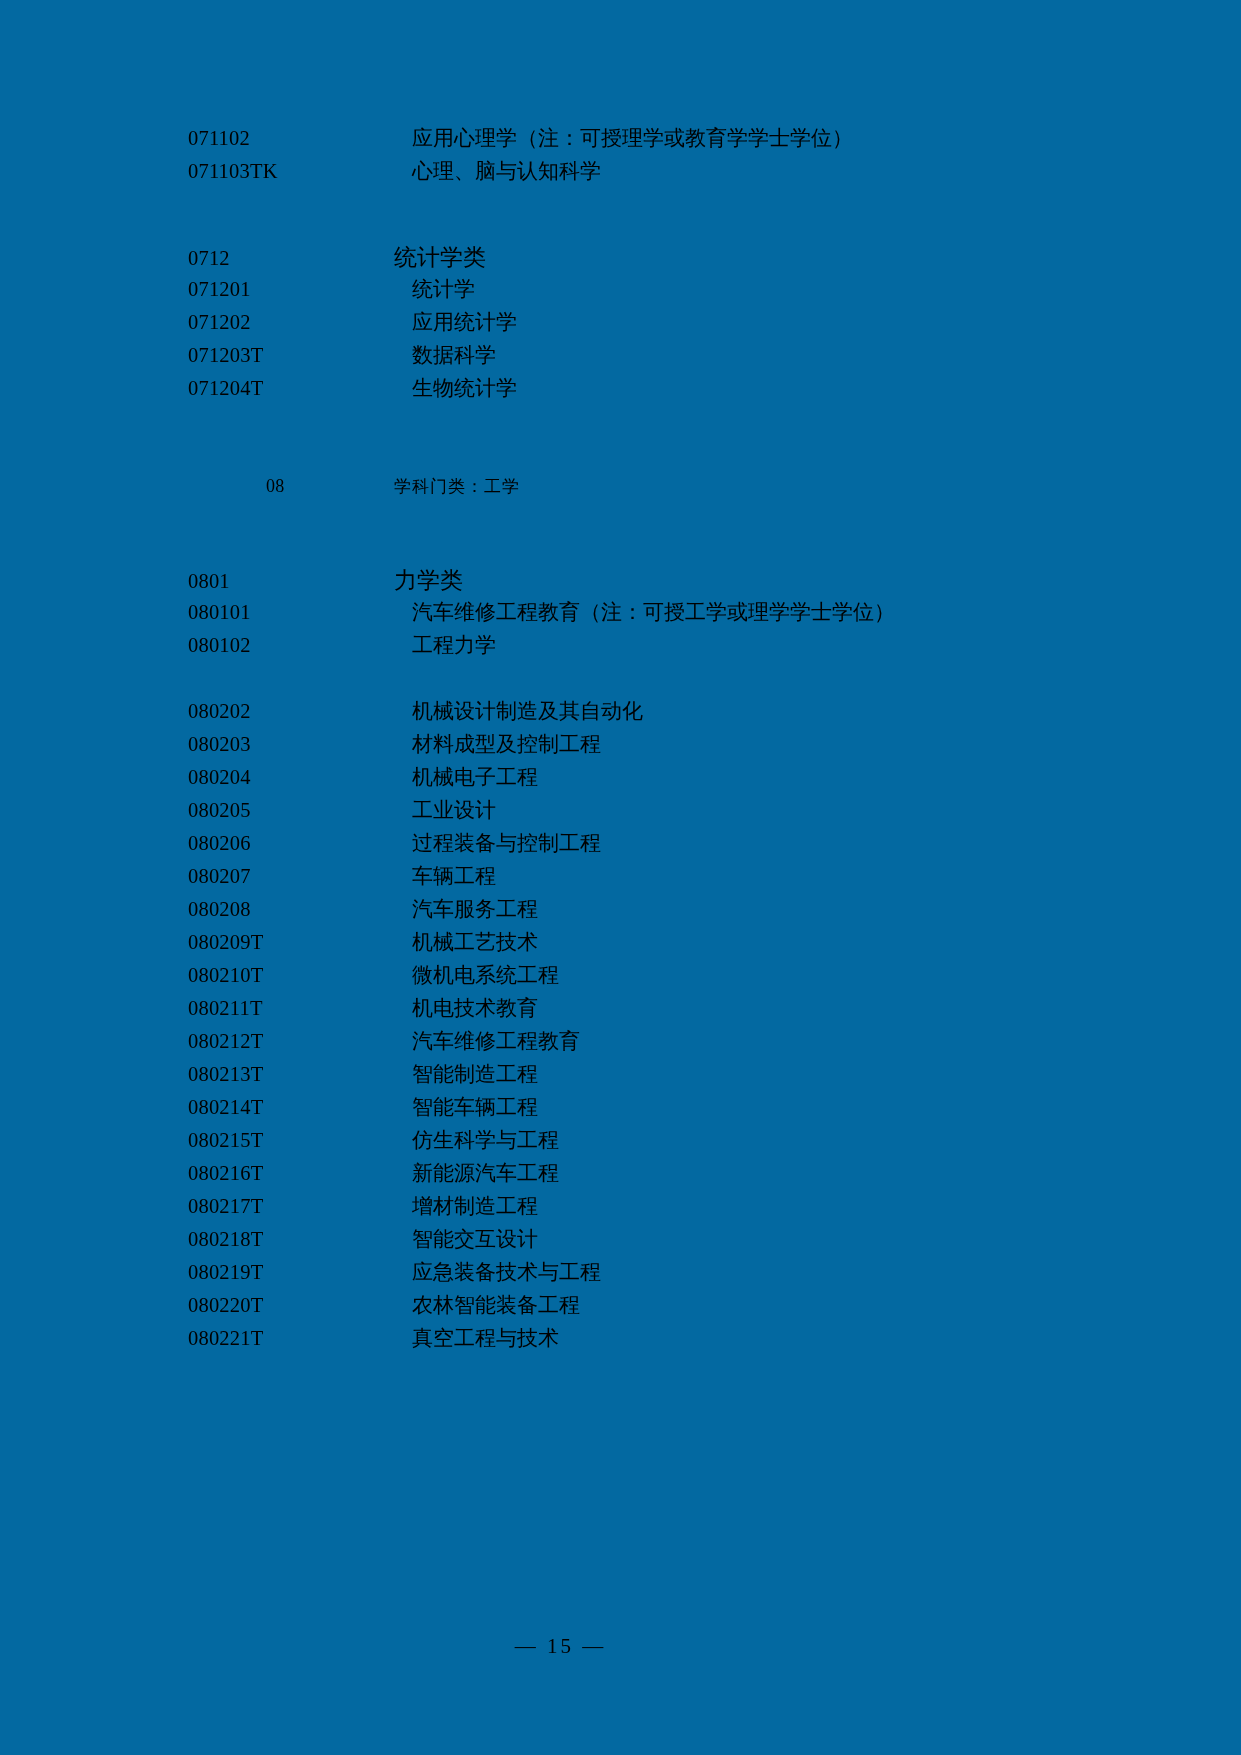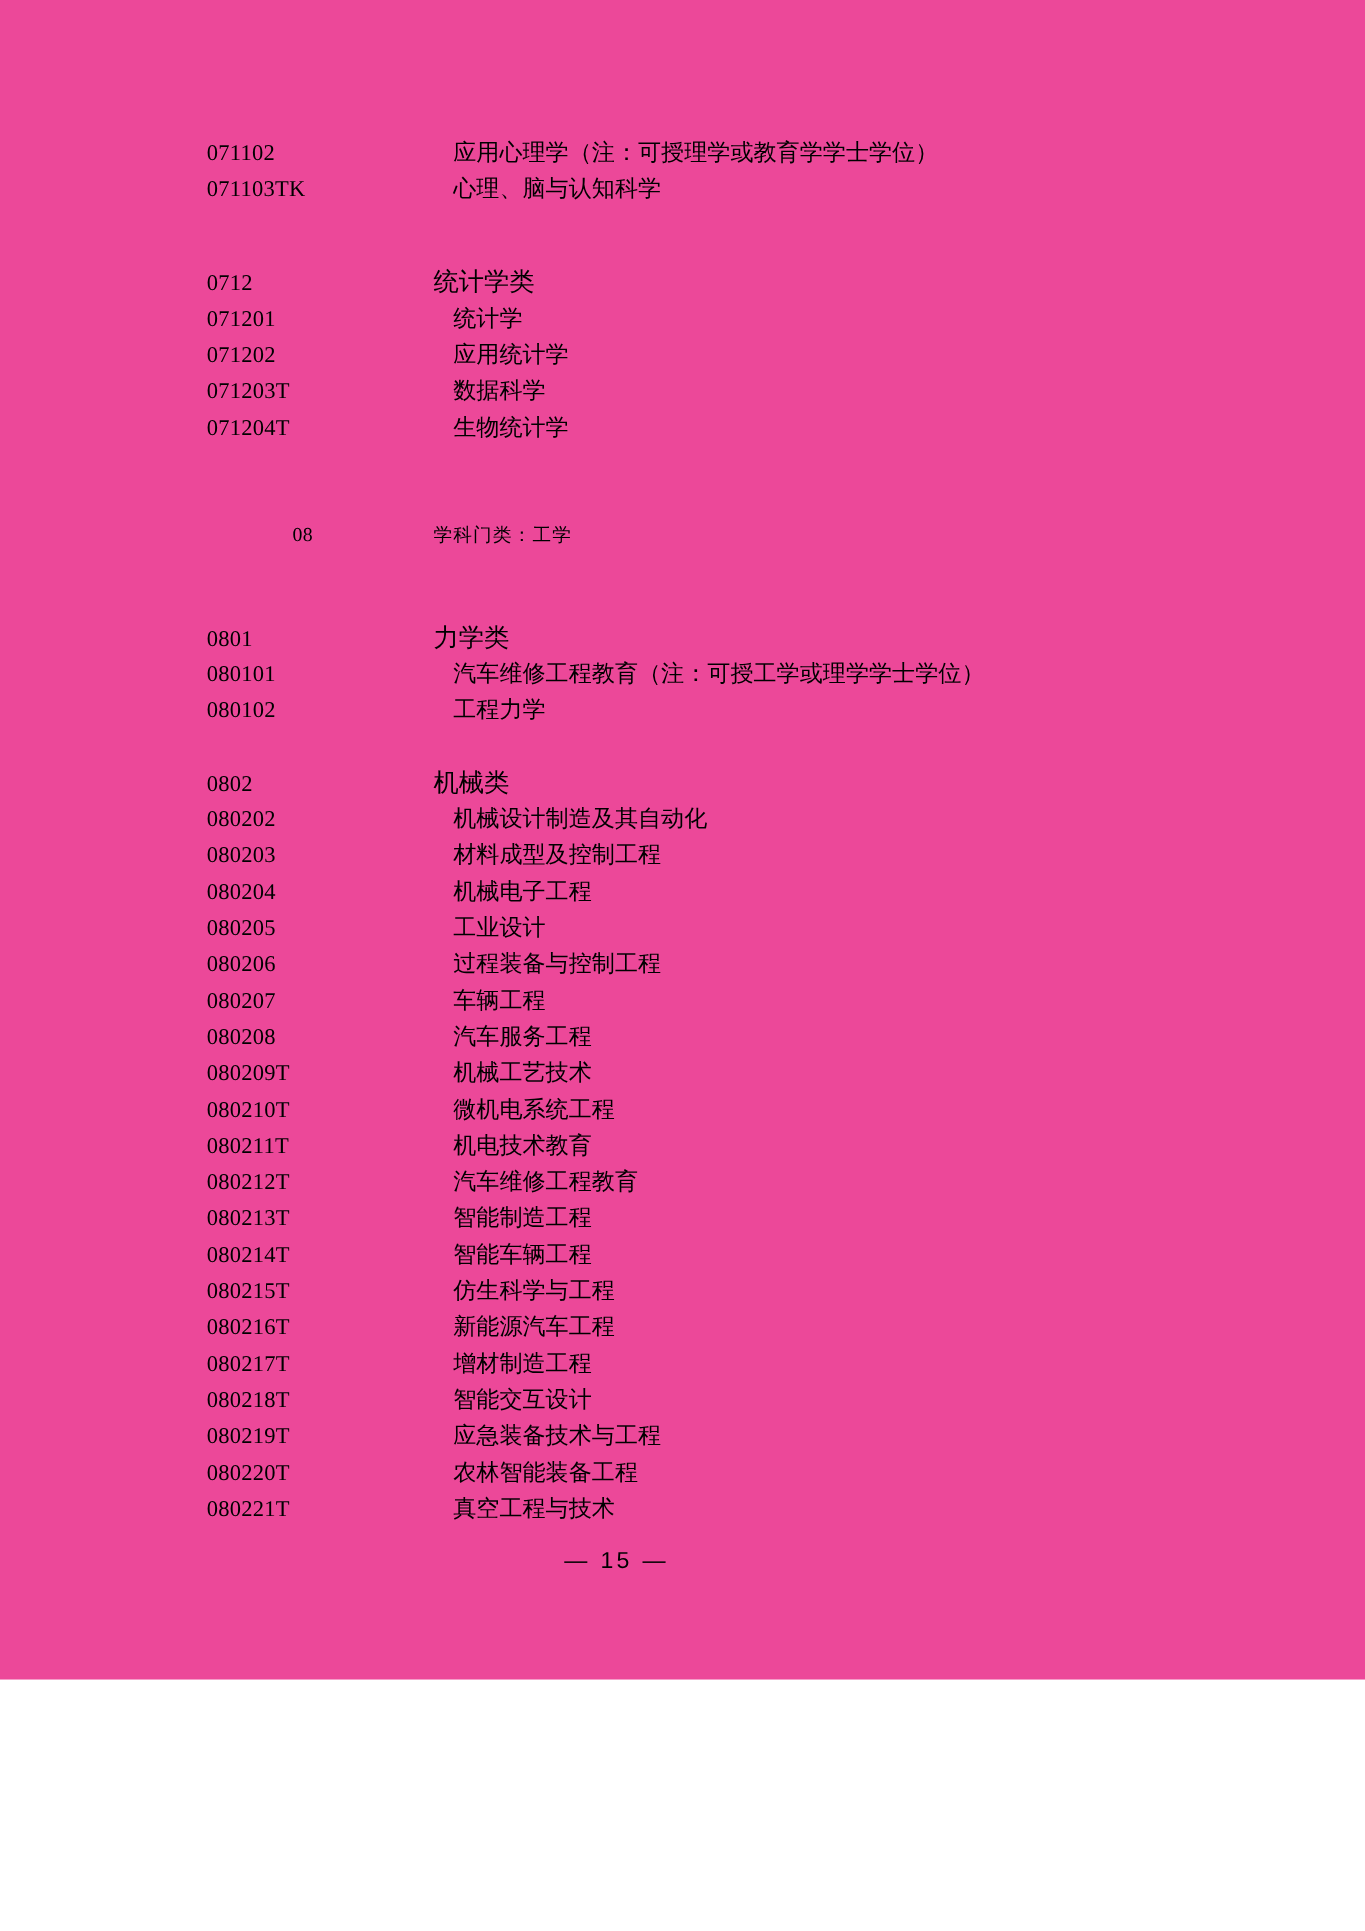--- a/index.html
+++ b/index.html
@@ -7,23 +7,23 @@
     padding: 0;
     background: #ffffff;
   }
   body {
     font-family: "Liberation Serif", "DejaVu Serif", serif;
     color: #000000;
   }
   .page {
     position: relative;
     width: 1241px;
-    height: 1527px;
+    height: 1755px;
     margin: 0 auto;
-    background: #ec4899;
+    background: #0369a1;
     box-sizing: border-box;
     overflow: hidden;
   }
   .content {
     position: absolute;
     left: 188px;
     top: 128px;
     width: 880px;
   }
   
@@ -80,21 +80,21 @@
   .gap-md { height: 52px; }
   .gap-lg { height: 66px; }
 
   .footer {
     position: absolute;
     left: 0;
     right: 0;
     bottom: 96px;
     text-align: center;
     padding-right: 120px;
-    font-family: Liberation Sans, sans-serif;
+    font-family: Liberation Serif, serif;
     font-size: 21px;
     letter-spacing: 3px;
   }
 </style>
 </head>
 <body>
 
 <div class="page">
   <div class="content">
       <div class="row level-major">
@@ -138,24 +138,20 @@
       </div>
       <div class="row level-major">
         <div class="code">080101</div>
         <div class="name">汽车维修工程教育（注：可授工学或理学学士学位）</div>
       </div>
       <div class="row level-major">
         <div class="code">080102</div>
         <div class="name">工程力学</div>
       </div>
       <div class="gap-sm"></div>
-      <div class="row level-category">
-        <div class="code">0802</div>
-        <div class="name">机械类</div>
-      </div>
       <div class="row level-major">
         <div class="code">080202</div>
         <div class="name">机械设计制造及其自动化</div>
       </div>
       <div class="row level-major">
         <div class="code">080203</div>
         <div class="name">材料成型及控制工程</div>
       </div>
       <div class="row level-major">
         <div class="code">080204</div>

